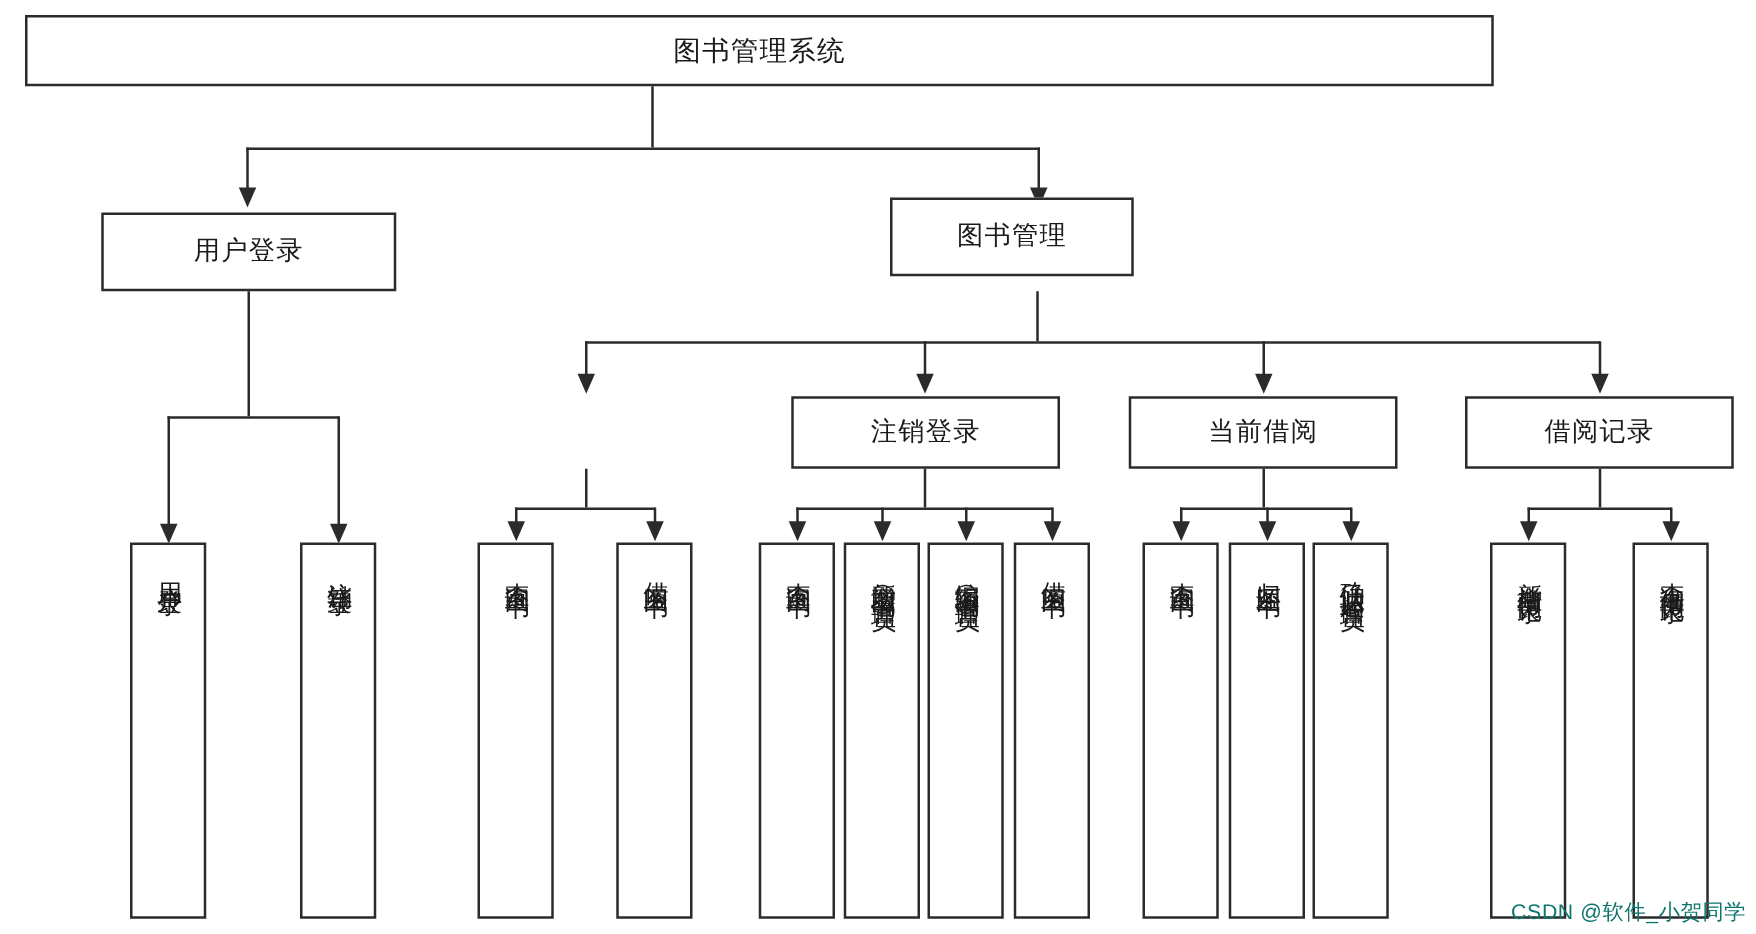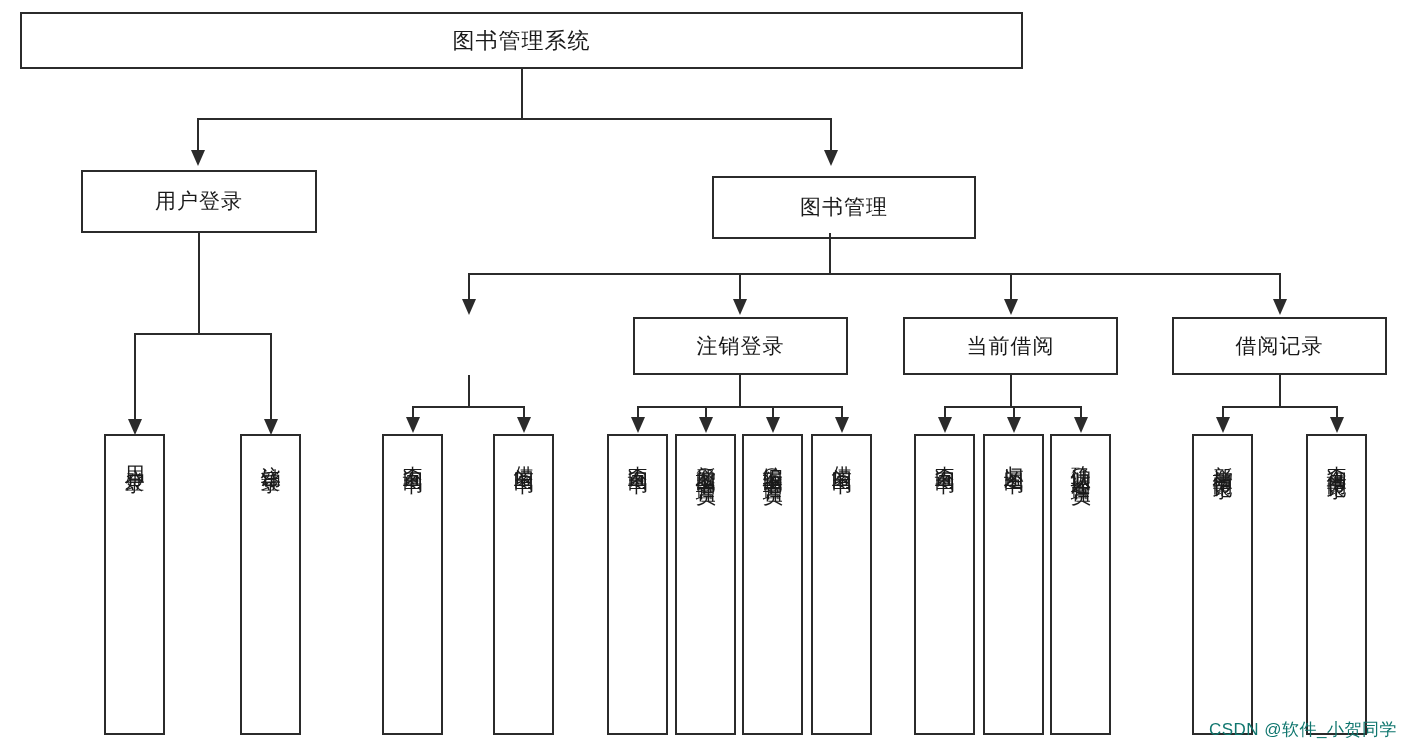--- a/index.html
+++ b/index.html
@@ -80,38 +80,38 @@
     letter-spacing: 0.5px;
     white-space: nowrap;
     pointer-events: none;
   }
 </style>
 </head>
 <body>
 
 <div id="canvas">
 
-  <div class="node root" style="left:20px; top:12px; width:1003px; height:57px;font-family:Liberation Serif, serif;">
+  <div class="node root" style="left:20px; top:12px; width:1175px; height:57px;font-family:Liberation Serif, serif;">
     <span class="label">图书管理系统</span>
   </div>
 
   <div class="ln v" style="left:521px; top:69px; height:49px;"></div>
 
   <div class="ln h" style="left:197px; top:118px; width:635px;"></div>
 
   <div class="ln v" style="left:197px; top:118px; height:34px;"></div>
   <div class="arrow" style="left:191px; top:150px;"></div>
   <div class="ln v" style="left:830px; top:118px; height:34px;"></div>
   <div class="arrow" style="left:824px; top:150px;"></div>
 
   <div class="node" style="left:81px; top:170px; width:236px; height:63px;">
     <span class="label">用户登录</span>
   </div>
 
-  <div class="node" style="left:712px; top:176px; width:264px; height:63px;">
+  <div class="node" style="left:712px; top:158px; width:195px; height:63px;">
     <span class="label">图书管理</span>
   </div>
 
   <div class="ln v" style="left:198px; top:233px; height:100px;"></div>
   <div class="ln h" style="left:134px; top:333px; width:137px;"></div>
   <div class="ln v" style="left:134px; top:333px; height:88px;"></div>
   <div class="arrow" style="left:128px; top:419px;"></div>
   <div class="ln v" style="left:270px; top:333px; height:88px;"></div>
   <div class="arrow" style="left:264px; top:419px;"></div>
 

